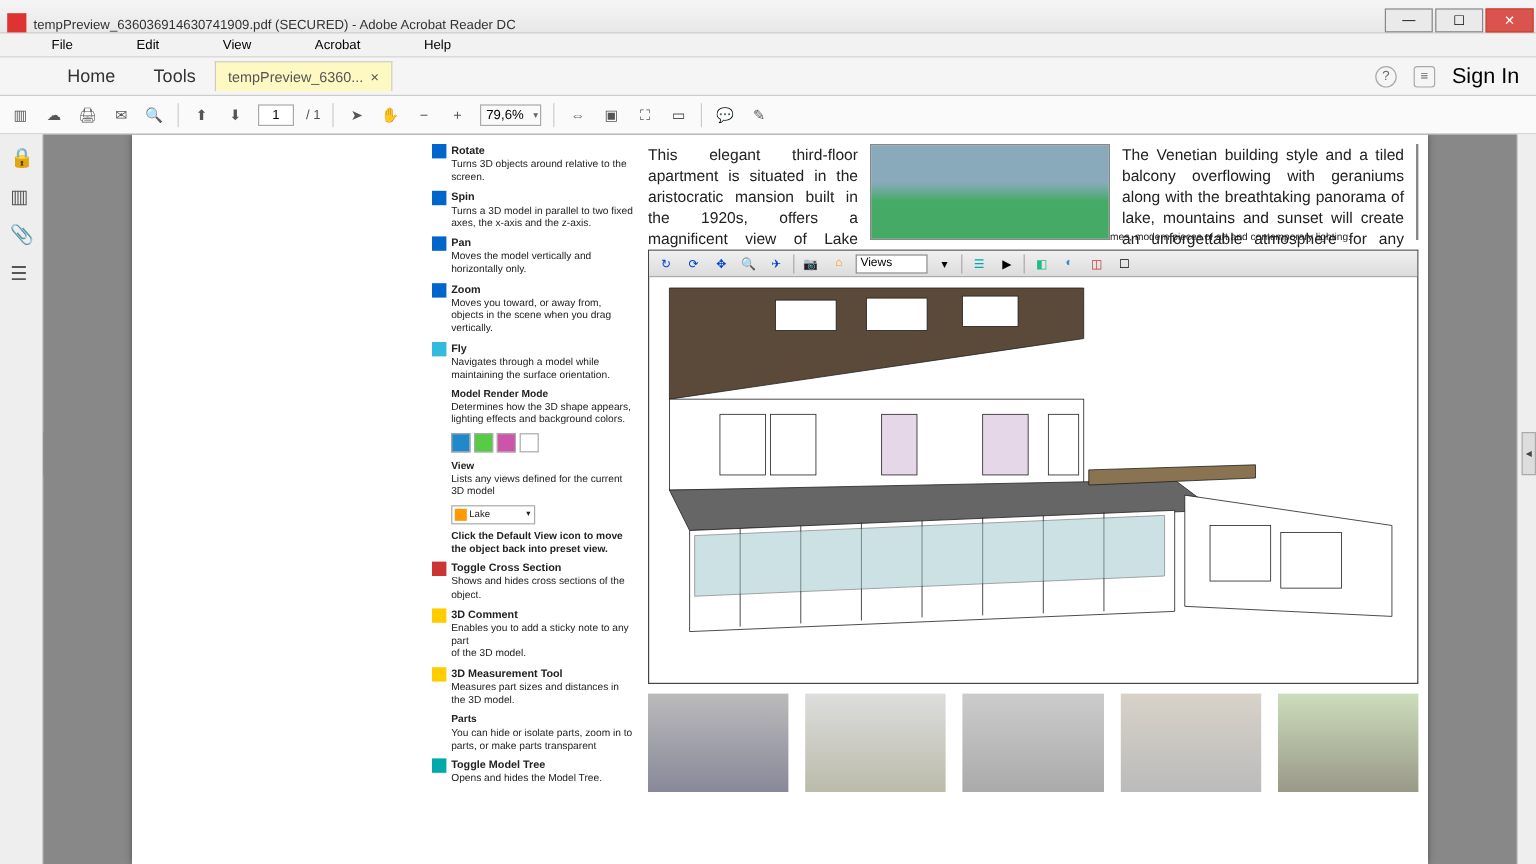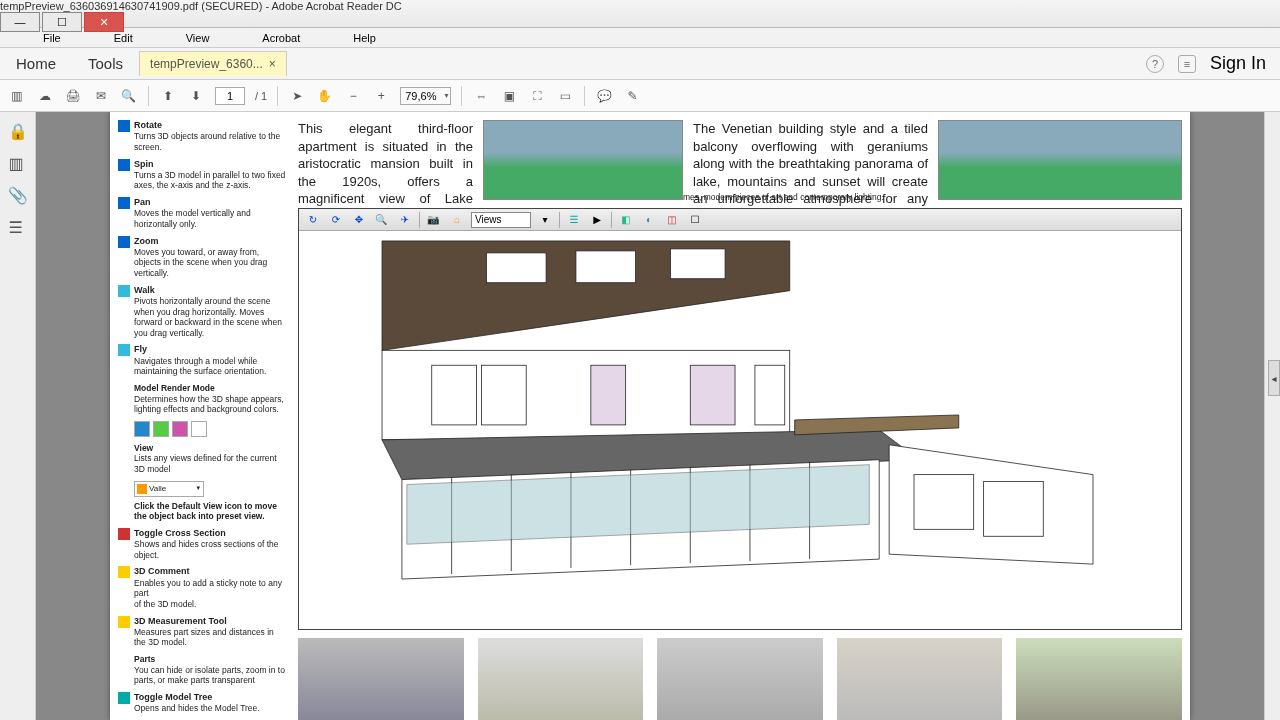--- a/index.html
+++ b/index.html
@@ -1,31 +1,31 @@
 <!DOCTYPE html>
 <html><head>
 <meta charset="utf-8">
 <style>
 * { margin: 0; padding: 0; box-sizing: border-box; font-family: "Segoe UI", Tahoma, sans-serif; }
 body { width: 1280px; height: 720px; overflow: hidden; background: #fff; }
 
 
-.titlebar { height: 28px; background: linear-gradient(#f5f5f5,#e8e8e8); display:flex; align-items:flex-start; border-bottom:1px solid #bbb; font-size:11px;flex-direction:column; }
+.titlebar { height: 28px; background: linear-gradient(#f5f5f5,#e8e8e8); display:flex; align-items:flex-end; border-bottom:1px solid #bbb; font-size:11px; }
 .titlebar .app-icon { width:16px; height:16px; margin:0 6px; background:#d33; display:inline-block; }
 .titlebar .title { flex:1; color:#333; }
 .titlebar .win-controls { display:flex; }
 .titlebar .win-btn { width:40px; height:20px; margin-right:2px; display:flex; align-items:center; justify-content:center; border:1px solid #888; background:#eaeaea; font-size:11px; }
 .titlebar .win-btn.close { background:#d9534f; color:#fff; border-color:#c43; }
 
 
 .menubar { height:20px; background:#f2f2f2; display:flex; align-items:center; font-size:11px; border-bottom:1px solid #ccc; }
 .menubar span { padding:0 10px; cursor:default;margin-left:33px; }
 
 
-.tabbar { height:32px; background:#f5f5f5; display:flex; align-items:center; border-bottom:1px solid #ccc; font-size:13px; }
+.tabbar { height:32px; background:#f5f5f5; display:flex; align-items:center; border-bottom:1px solid #ccc; font-size:13px;padding-left:40px; }
 .tabbar .tab { padding:6px 16px; color:#333; }
 .tabbar .tab.home, .tabbar .tab.tools { font-size:15px; }
 .tabbar .tab.doc { border:1px solid #ccc; border-bottom:none; background:#fef9c3; display:flex; align-items:center; gap:6px; font-size:12px; color:#555; padding:5px 10px;}
 .tabbar .spacer { flex:1; }
 .tabbar .right { display:flex; align-items:center; gap:14px; padding-right:14px; }
 .tabbar .ricon { width:18px; height:18px; border:1px solid #aaa; border-radius:50%; display:flex; align-items:center; justify-content:center; font-size:11px; color:#666; }
 .tabbar .ricon.sq { border-radius:3px; }
 .tabbar .signin { font-size:18px; }
 
 
@@ -34,21 +34,21 @@
 .toolbar .sep { width:1px; height:20px; background:#ccc; }
 .toolbar .pagebox { width:30px; height:18px; border:1px solid #aaa; text-align:center; font-size:11px; }
 .toolbar .zoom { height:18px; border:1px solid #aaa; font-size:11px; padding:0 14px 0 4px; display:flex; align-items:center; position:relative; }
 .toolbar .zoom:after { content:"▾"; position:absolute; right:2px; font-size:8px; color:#666;}
 
 
 .main { display:flex; height:calc(720px - 28px - 20px - 32px - 32px); }
 .siderail { width:36px; background:#eee; border-right:1px solid #ccc; display:flex; flex-direction:column; align-items:center; gap:14px; padding-top:10px; }
 .siderail .ricon { width:18px; height:18px; color:#555; }
 .docwrap { flex:1; background:#888; position:relative; display:flex; justify-content:center; overflow:hidden; }
-.page { width:1080px; background:#fff; margin-top:0px; display:flex; flex-direction:column; padding:8px; box-shadow:0 0 6px rgba(0,0,0,.4);}
+.page { width:1080px; background:#fff; margin-top:0px; display:flex; flex-direction:column; padding:8px; box-shadow:0 0 6px rgba(0,0,0,.4);align-items:flex-end;}
 .scroll-right { width:16px; background:#eee; border-left:1px solid #ccc; }
 
 .expander { position:absolute; top:50%; width:12px; height:36px; background:#ddd; border:1px solid #aaa; display:flex; align-items:center; justify-content:center; font-size:10px; color:#444; }
 .expander.left { left:36px; }
 .expander.right { right:0px; }
 
 
 .row-top { display:flex; gap:10px; }
 .helpcol { width:170px; font-size:8.5px; color:#222; line-height:1.25; }
 .help-item { display:flex; gap:4px; margin-bottom:6px; }
@@ -169,36 +169,32 @@
           <div class="help-item">
               <span class="hicon" style="background:#06c"></span>
               <div><b>Pan</b><span>Moves the model vertically and horizontally only.</span></div>
             </div>
           <div class="help-item">
               <span class="hicon" style="background:#06c"></span>
               <div><b>Zoom</b><span>Moves you toward, or away from, objects in the scene when you drag vertically.</span></div>
             </div>
           <div class="help-item">
               <span class="hicon" style="background:#3bd"></span>
-              <div><b>Walk</b><span>Pivots horizontally around the scene when you drag horizontally. Moves forward or backward in the scene when you drag vertically.</span></div>
-            </div>
-          <div class="help-item">
-              <span class="hicon" style="background:#3bd"></span>
               <div><b>Fly</b><span>Navigates through a model while maintaining the surface orientation.</span></div>
             </div>
           <div class="help-block"><b>Model Render Mode</b><br><span>Determines how the 3D shape appears, lighting effects and background colors.</span></div>
           <div class="help-btns">
               <span style="background:#28c"></span>
               <span style="background:#5c4"></span>
               <span style="background:#c5a"></span>
               <span></span>
             </div>
           <div class="help-block"><b>View</b><br><span>Lists any views defined for the current 3D model</span></div>
           <div class="valueselect">
-              <span>Valle</span>
+              <span>Lake</span>
             </div>
           <div class="help-block"><b>Click the Default View icon to move the object back into preset view.</b></div>
           <div class="help-item">
               <span class="hicon" style="background:#c33"></span>
               <div><b>Toggle Cross Section</b><span>Shows and hides cross sections of the object.</span></div>
             </div>
           <div class="help-item">
               <span class="hicon" style="background:#fc0"></span>
               <div><b>3D Comment</b><span>Enables you to add a sticky note to any part</span><br><span>of the 3D model.</span></div>
             </div>

